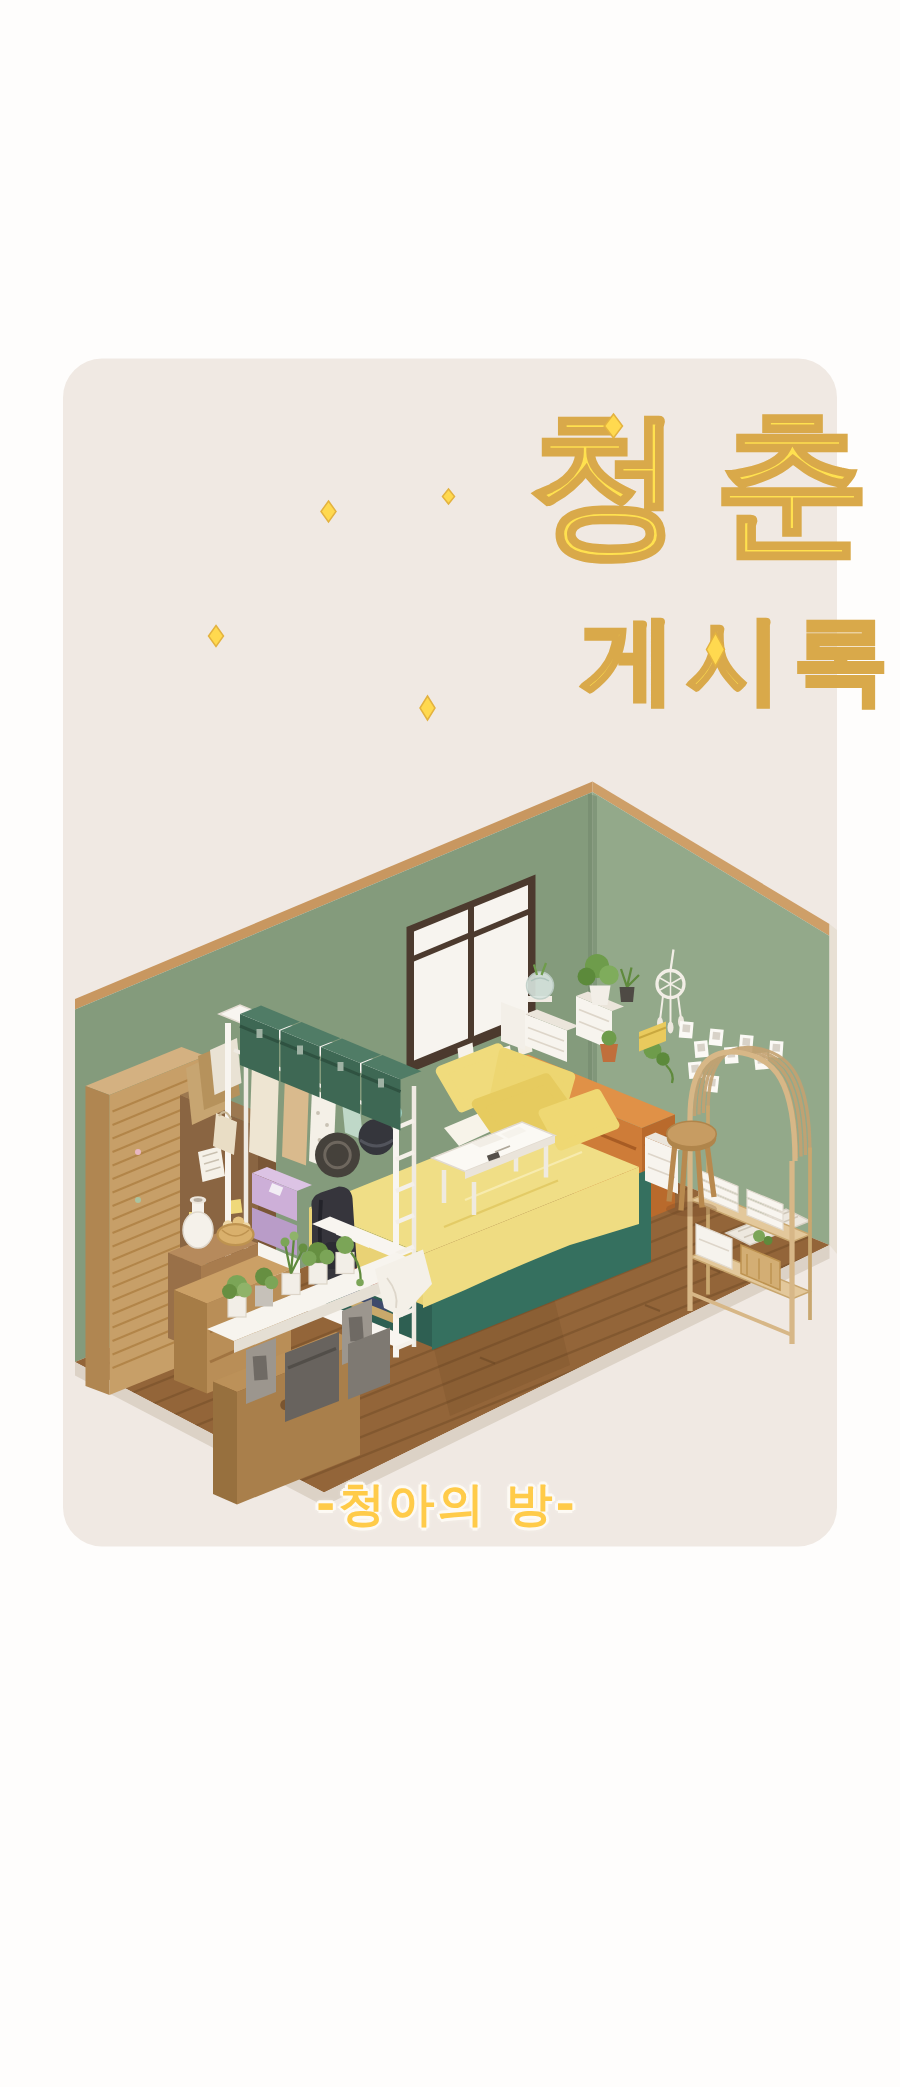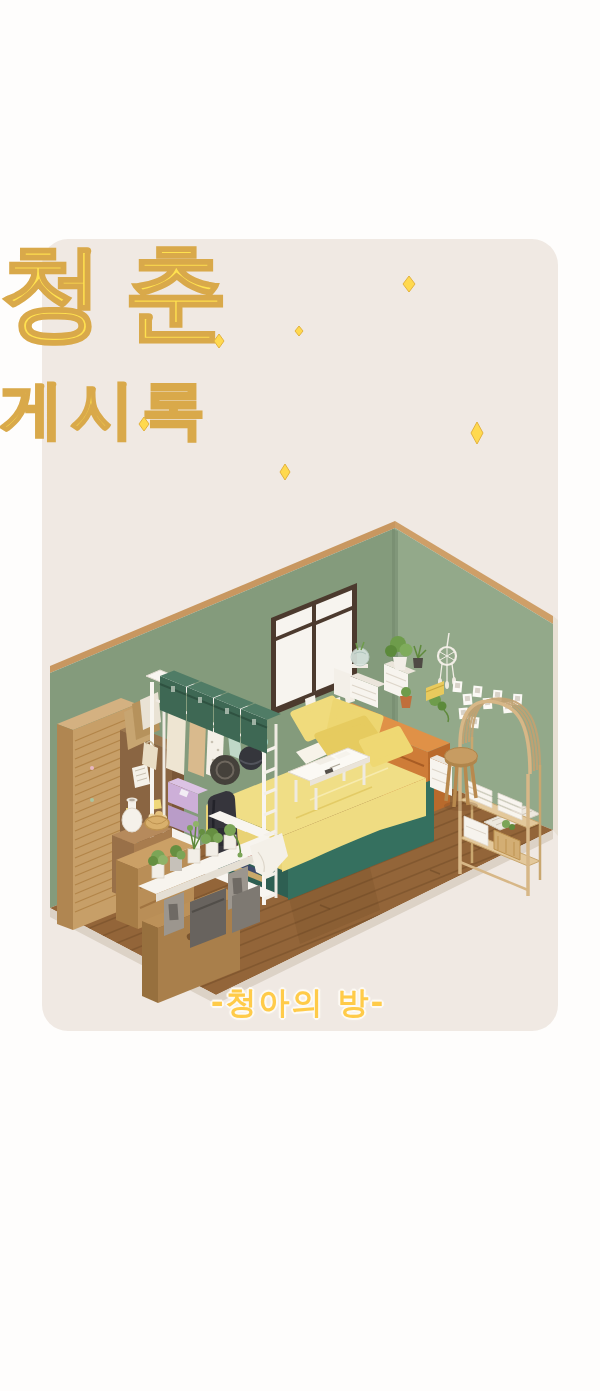--- a/index.html
+++ b/index.html
@@ -1,18 +1,18 @@
 <!DOCTYPE html>
 <html><head>
 <meta charset="utf-8">
 <style>
   html,body{margin:0;padding:0;background:#FEFDFC;width:600px;height:1391px;overflow:hidden;}
   body{position:relative;font-family:"DejaVu Sans",sans-serif;}
   .card{position:absolute;left:42px;top:239px;width:516px;height:792px;border-radius:26px;background:#F0E9E3;}
-  .title-wrap{position:absolute;left:0;top:232px;width:600px;text-align:left;pointer-events:none;}
+  .title-wrap{position:absolute;left:0;top:262px;width:600px;text-align:right;pointer-events:none;}
   .title-line1{font-size:104px;font-weight:bold;letter-spacing:20px;line-height:120px;
     color:#FFE14F;-webkit-text-stroke:2.5px #D9A94A;text-stroke:2.5px #D9A94A;}
   .title-line2{font-size:63px;font-weight:bold;letter-spacing:8px;line-height:112px;margin-top:2px;
     color:#FFE14F;-webkit-text-stroke:2.5px #D9A94A;text-stroke:2.5px #D9A94A;}
   .caption{position:absolute;left:0;top:982px;width:596px;text-align:center;
     font-size:31px;font-weight:bold;letter-spacing:2px;color:#FFCB49;
     text-shadow:-2px 0 #FDFAF4,2px 0 #FDFAF4,0 -2px #FDFAF4,0 2px #FDFAF4,
       -1px -1px #FDFAF4,1px 1px #FDFAF4,-1px 1px #FDFAF4,1px -1px #FDFAF4,0 0 4px #FDFAF4;}
   svg.scene{position:absolute;left:0;top:0;pointer-events:none;}
 </style>

